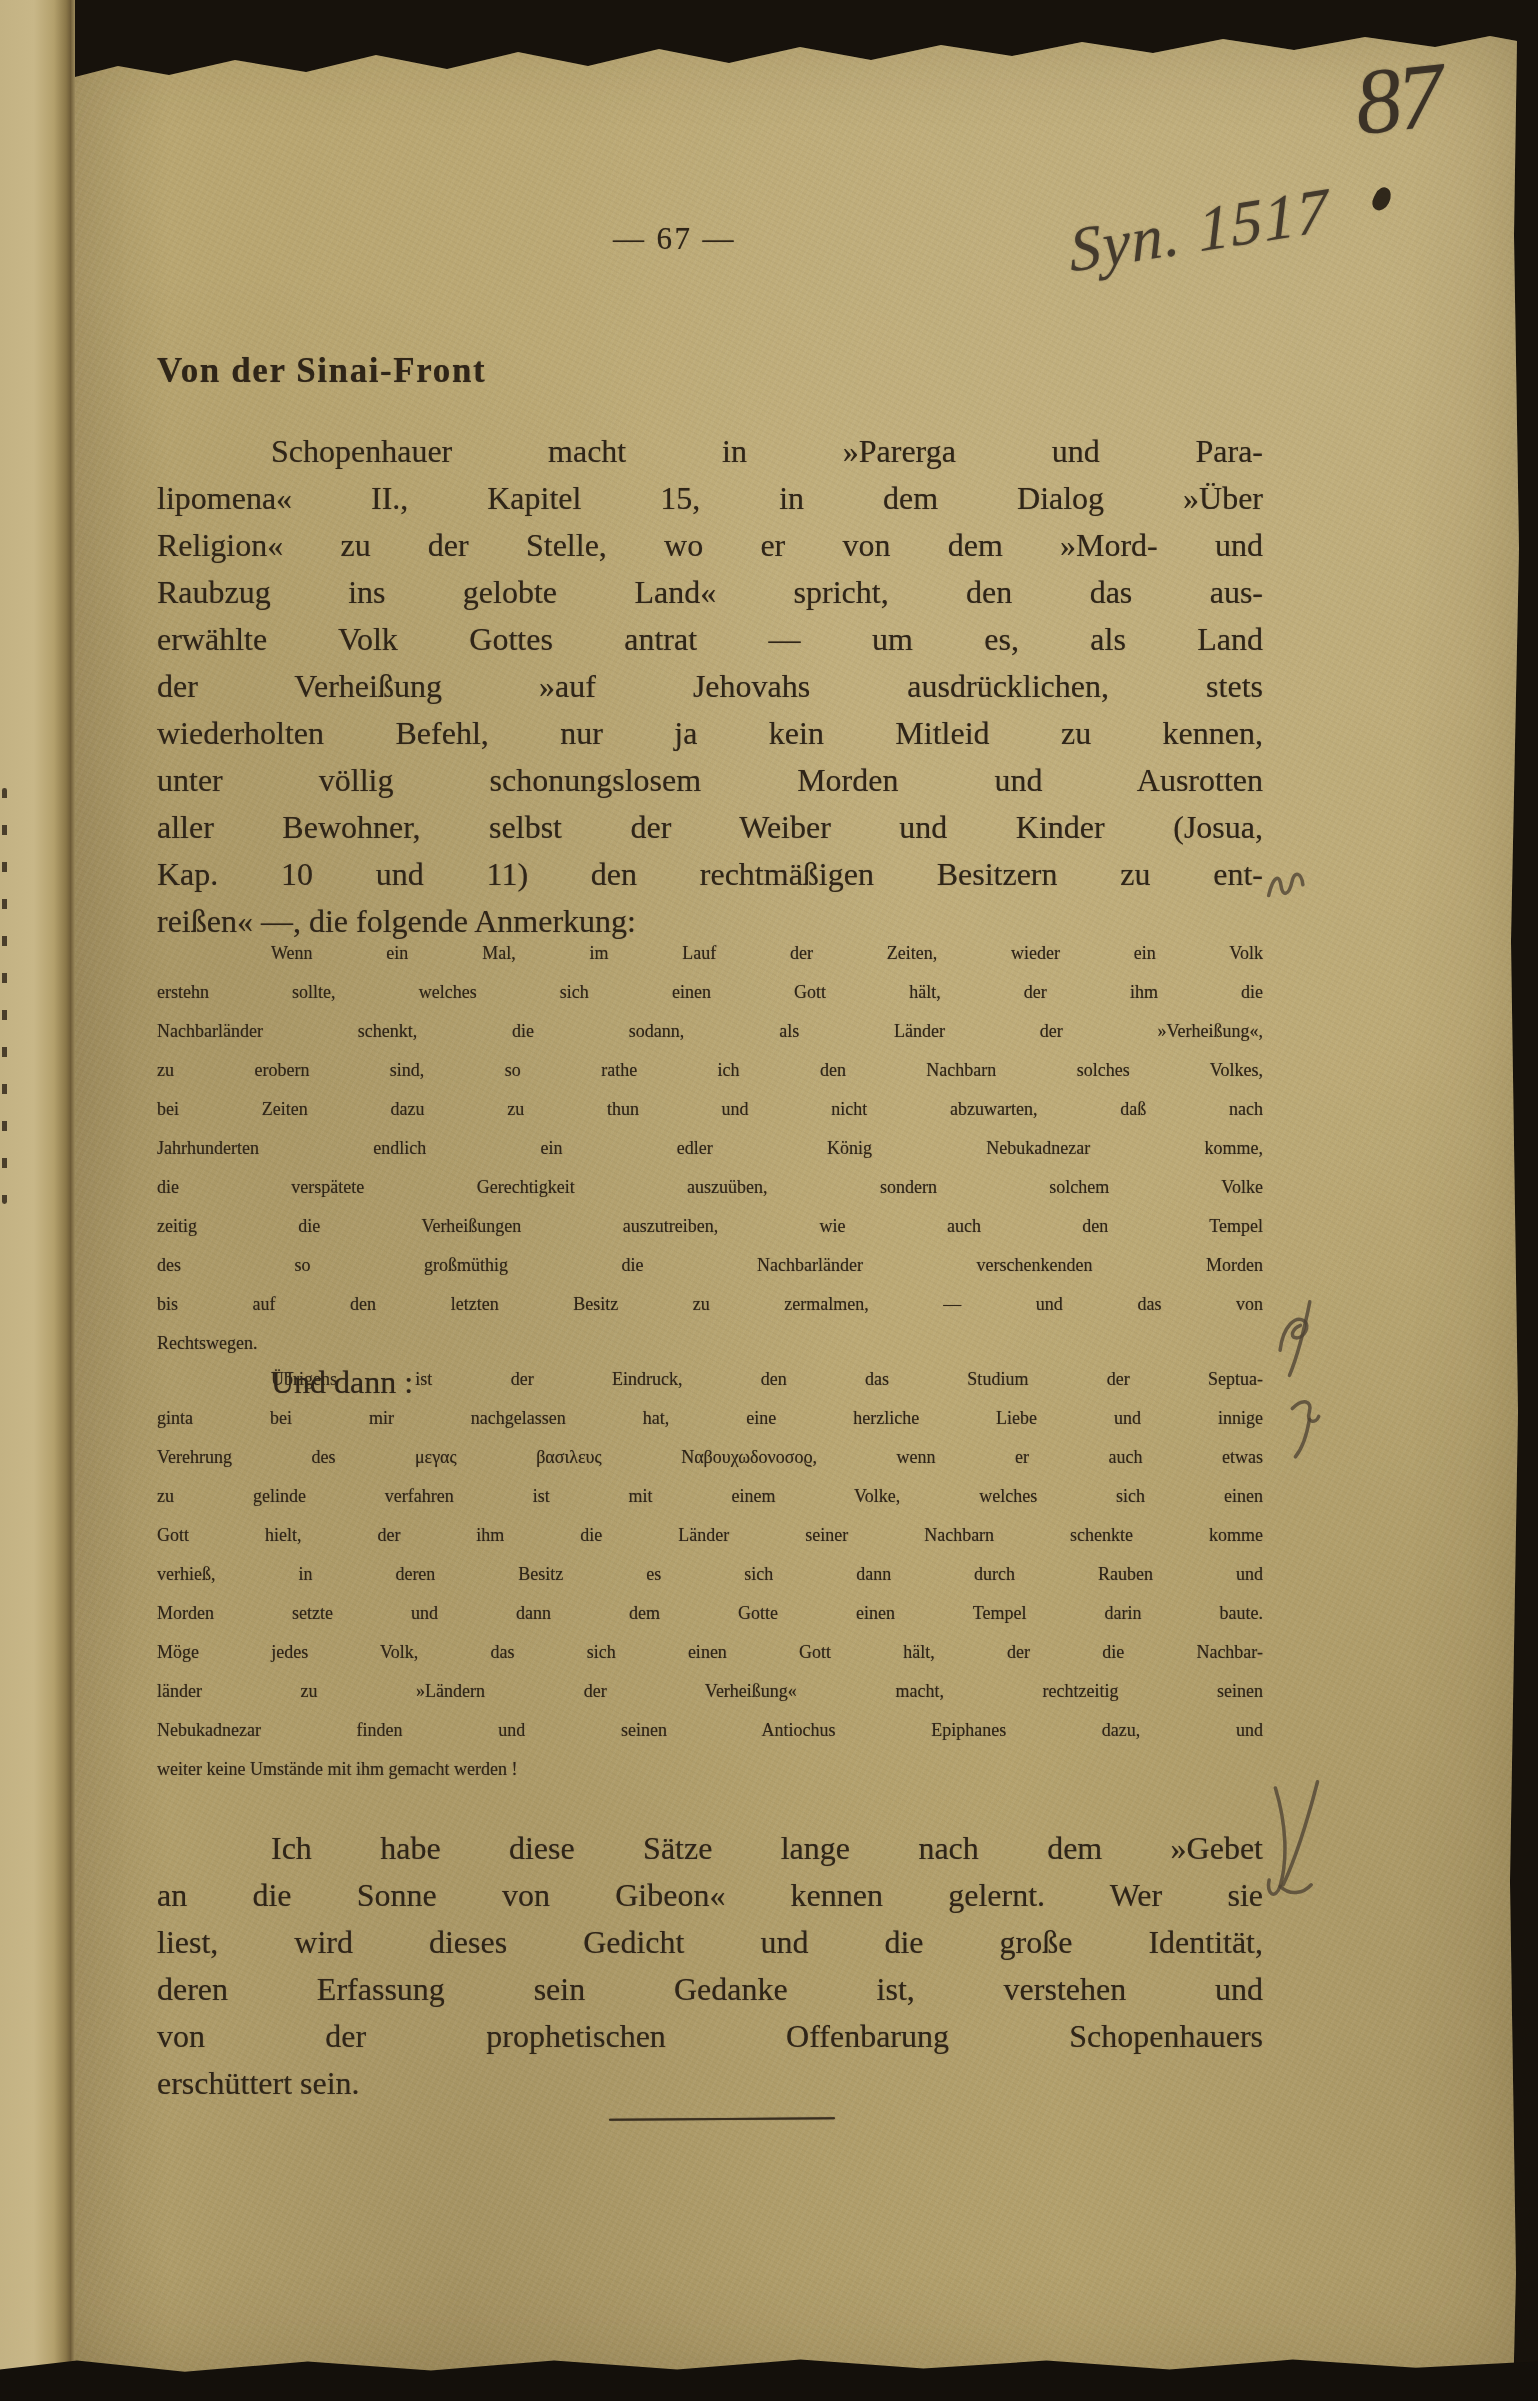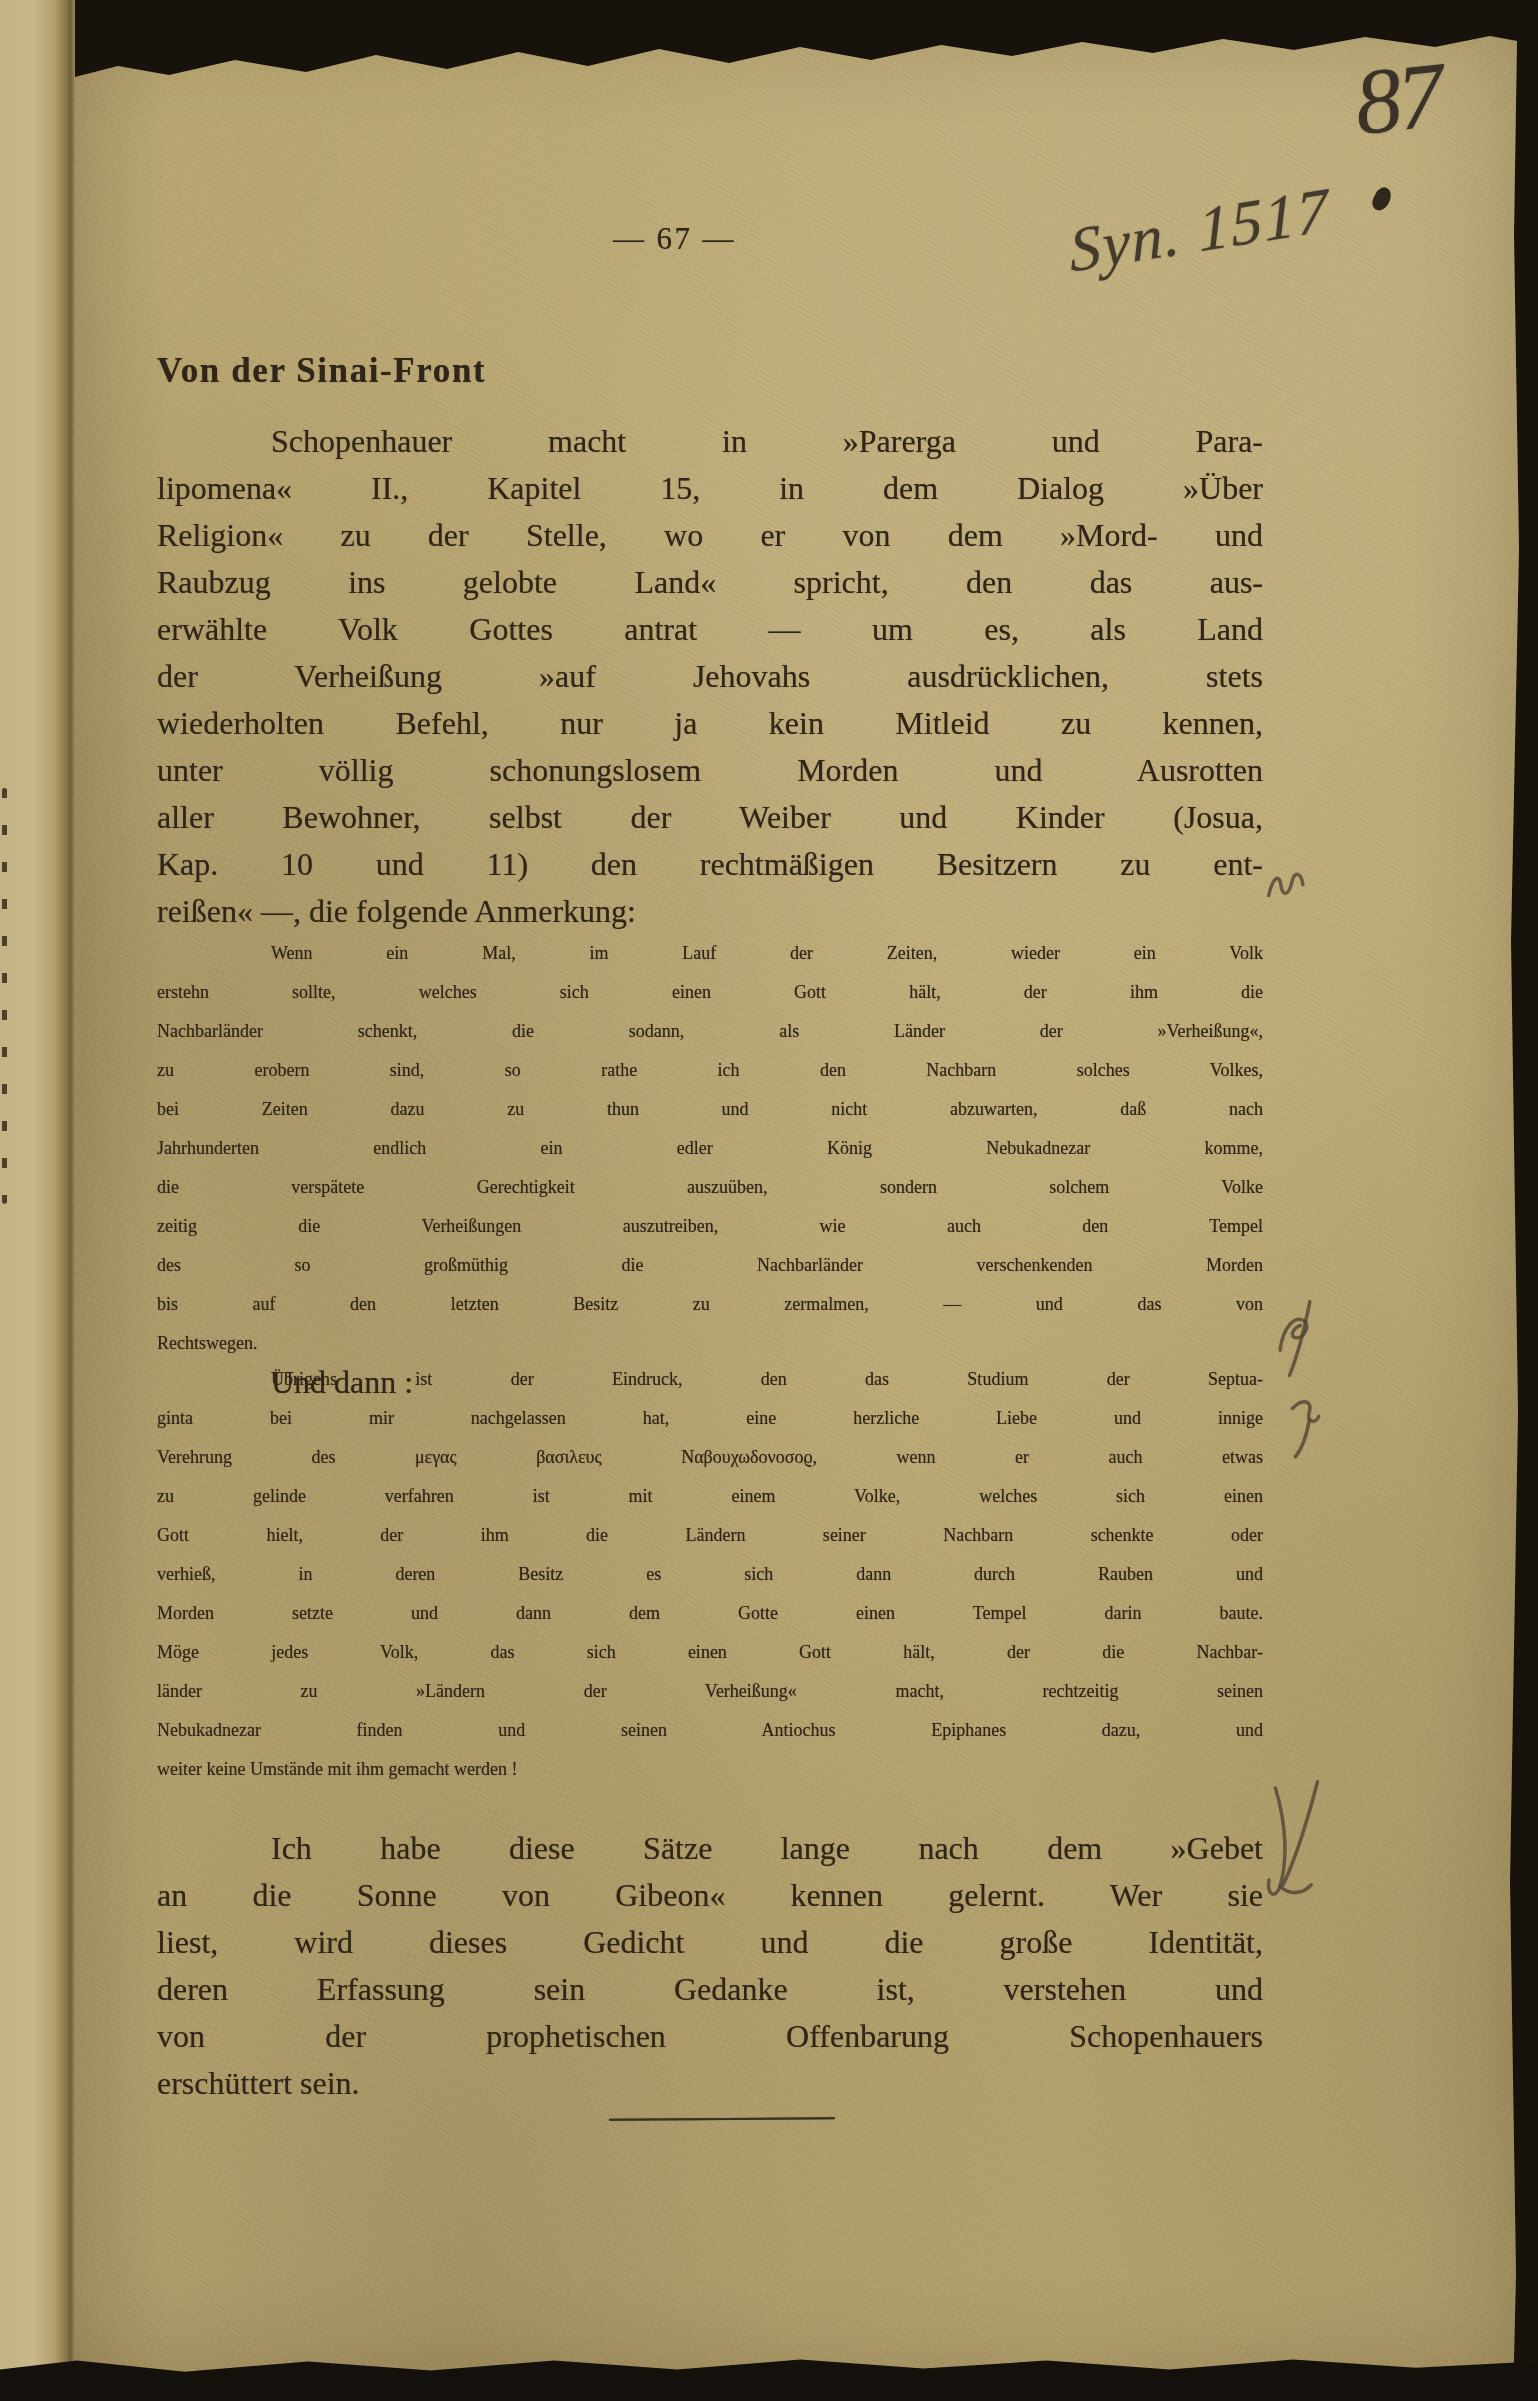--- a/index.html
+++ b/index.html
@@ -70,21 +70,21 @@
   <div class="paper">
 
     <div class="hand hw-87">87</div>
     <div class="hw-dot"></div>
     <div class="hand hw-sig">Syn. 1517</div>
 
     <div class="printed pageno">— 67 —</div>
 
     <div class="printed title">Von der Sinai-Front</div>
 
-    <div class="printed para normal" style="top:418px">
+    <div class="printed para normal" style="top:428px">
         <div class="line first">Schopenhauer macht in »Parerga und Para-</div>
         <div class="line">lipomena« II., Kapitel 15, in dem Dialog »Über</div>
         <div class="line">Religion« zu der Stelle, wo er von dem »Mord- und</div>
         <div class="line">Raubzug ins gelobte Land« spricht, den das aus-</div>
         <div class="line">erwählte Volk Gottes antrat — um es, als Land</div>
         <div class="line">der Verheißung »auf Jehovahs ausdrücklichen, stets</div>
         <div class="line">wiederholten Befehl, nur ja kein Mitleid zu kennen,</div>
         <div class="line">unter völlig schonungslosem Morden und Ausrotten</div>
         <div class="line">aller Bewohner, selbst der Weiber und Kinder (Josua,</div>
         <div class="line">Kap. 10 und 11) den rechtmäßigen Besitzern zu ent-</div>
@@ -107,21 +107,21 @@
 
     <div class="printed para normal" style="top:1359px">
         <div class="line first last">Und dann :</div>
       </div>
 
     <div class="printed para small" style="top:1360px">
         <div class="line first">Übrigens ist der Eindruck, den das Studium der Septua-</div>
         <div class="line">ginta bei mir nachgelassen hat, eine herzliche Liebe und innige</div>
         <div class="line">Verehrung des μεγας βασιλευς Ναβουχωδονοσοϱ, wenn er auch etwas</div>
         <div class="line">zu gelinde verfahren ist mit einem Volke, welches sich einen</div>
-        <div class="line">Gott hielt, der ihm die Ländern seiner Nachbarn schenkte oder</div>
+        <div class="line">Gott hielt, der ihm die Länder seiner Nachbarn schenkte komme</div>
         <div class="line">verhieß, in deren Besitz es sich dann durch Rauben und</div>
         <div class="line">Morden setzte und dann dem Gotte einen Tempel darin baute.</div>
         <div class="line">Möge jedes Volk, das sich einen Gott hält, der die Nachbar-</div>
         <div class="line">länder zu »Ländern der Verheißung« macht, rechtzeitig seinen</div>
         <div class="line">Nebukadnezar finden und seinen Antiochus Epiphanes dazu, und</div>
         <div class="line last">weiter keine Umstände mit ihm gemacht werden !</div>
       </div>
 
     <div class="printed para normal" style="top:1825px">
         <div class="line first">Ich habe diese Sätze lange nach dem »Gebet</div>

